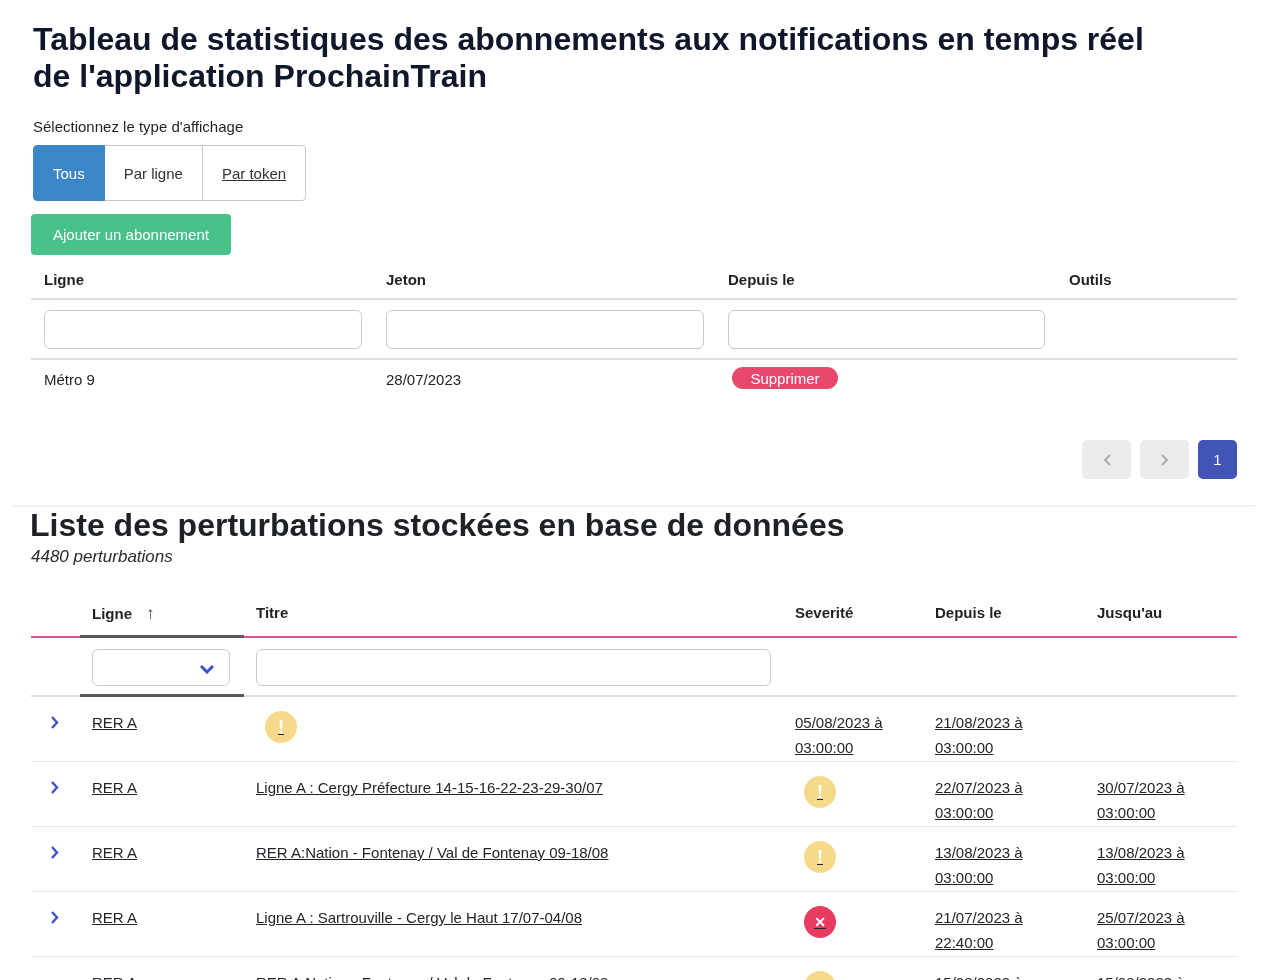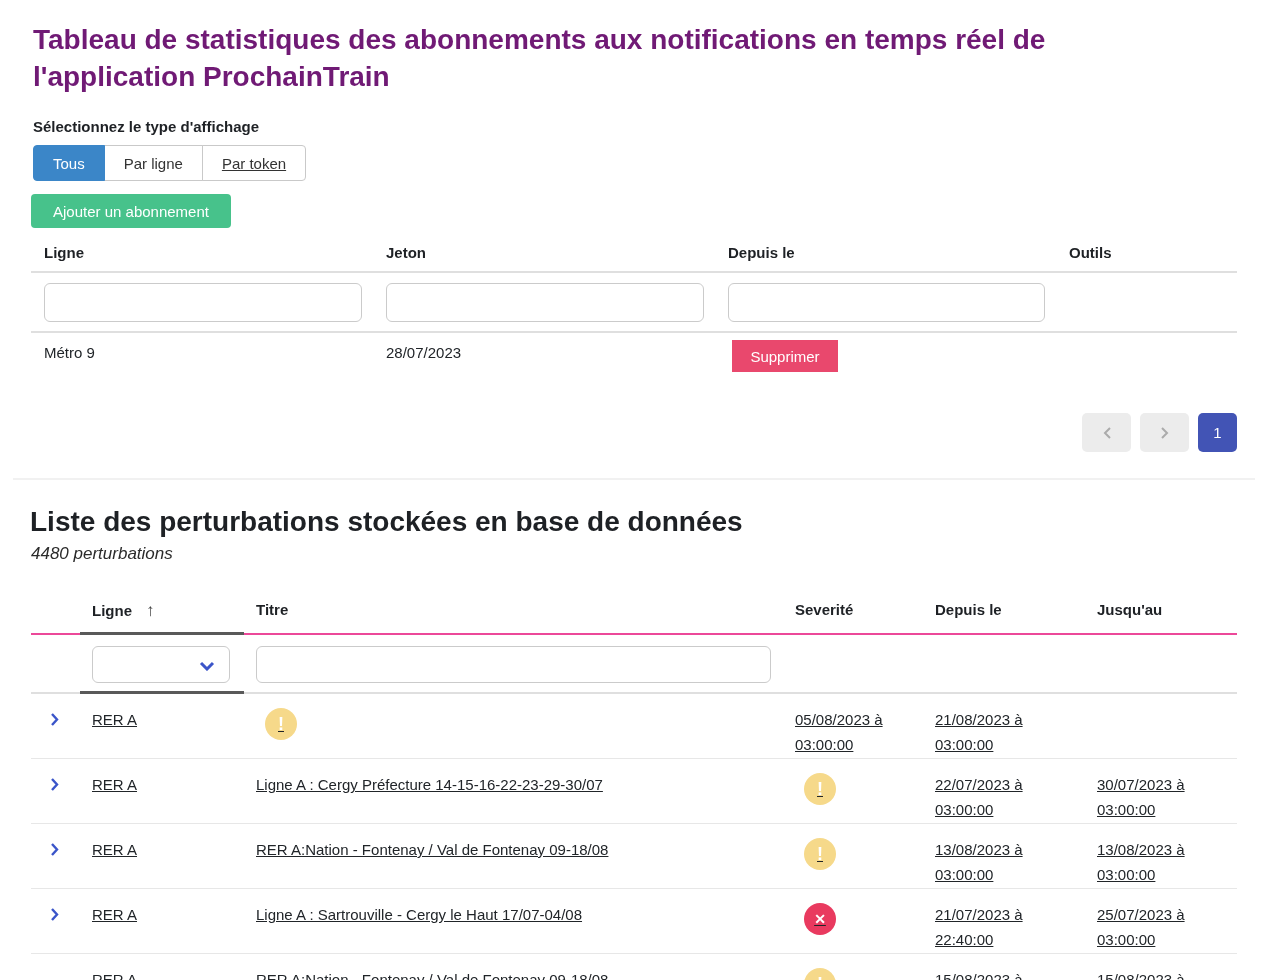--- a/index.html
+++ b/index.html
@@ -6,36 +6,36 @@
   html, body { width: 1268px; height: 980px; overflow: hidden; background: #fff; }
   body {
     font-family: "Liberation Sans", sans-serif;
     color: #212529;
   }
   .page { padding: 21px 31px 0 31px; }
 
   
   h1.page-title {
     margin-left: 2px;
-    font-size: 28px;
+    font-size: 32px;
     line-height: 37px;
     font-weight: 700;
-    color: #701a75;
+    color: #0f172a;
     max-width: 1130px;
   }
   .select-label {
     margin-top: 23px;
     margin-left: 2px;
     font-size: 15px;
-    font-weight: 700;
+    font-weight: 400;
     color: #1e2125;
   }
   .btn-group { margin-top: 10px; margin-left: 2px; display: inline-flex; }
   .btn-group .tab {
-    height: 36px;
+    height: 56px;
     padding: 0 19px;
     background: #fff;
     border: 1px solid #c9c9c9;
     font-family: "Liberation Sans", sans-serif;
     font-size: 15px;
     color: #333;
     cursor: pointer;
   }
   .btn-group .tab + .tab { margin-left: -1px; }
   .btn-group .tab:first-child { border-radius: 4px 0 0 4px; }
@@ -44,21 +44,21 @@
     background: #3b86c8;
     border-color: #3b86c8;
     color: #fff;
     position: relative;
     z-index: 1;
   }
   .add-btn {
     display: block;
     margin-top: 13px;
     width: 200px;
-    height: 34px;
+    height: 41px;
     background: #47c28b;
     color: #fff;
     border: none;
     border-radius: 4px;
     font-family: "Liberation Sans", sans-serif;
     font-size: 15px;
     cursor: pointer;
   }
 
   
@@ -81,25 +81,25 @@
     font-family: "Liberation Sans", sans-serif;
     font-size: 15px;
     padding: 0 10px;
     outline: none;
   }
   .t1-row { min-height: 64px; }
   .t1-row .cell { padding: 11px 12px 0 13px; font-size: 15px; color: #212529; }
   .t1-row .cell.tools { padding-top: 7px; }
   .delete-btn {
     width: 106px;
-    height: 32px;
+    height: 22px;
     background: #e9486d;
     color: #fff;
     border: none;
-    border-radius: 0;
+    border-radius: 12px;
     font-family: "Liberation Sans", sans-serif;
     font-size: 15px;
     cursor: pointer;
     margin-left: 4px;
   }
 
   
   .pagination { margin-top: 16px; width: 1206px; display: flex; justify-content: flex-end; gap: 9px; }
   .page-btn {
     width: 49px;
@@ -122,23 +122,22 @@
   }
 
   hr.section-divider {
     border: none;
     border-top: 2px solid #f1f1f1;
     margin: 26px -18px 0 -18px;
   }
 
   
   h2.section-title {
-    margin-top: 24px;
     margin-left: -1px;
-    font-size: 28px;
+    font-size: 32px;
     line-height: 36px;
     font-weight: 700;
     color: #1e2125;
   }
   .count-label {
     margin-top: 4px;
     font-size: 17px;
     font-style: italic;
     color: #2b2b2b;
   }

